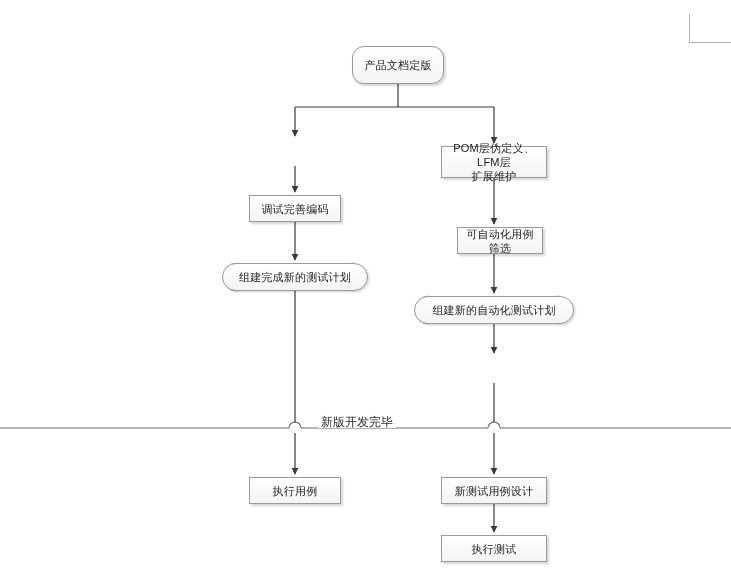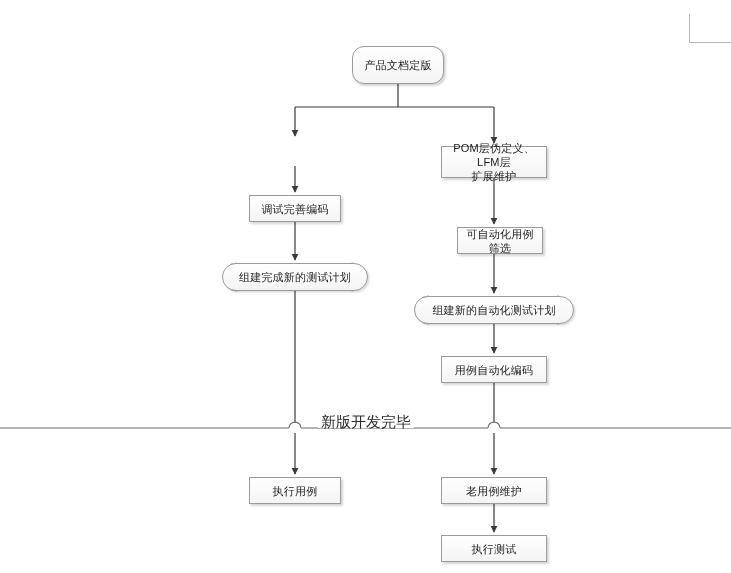--- a/index.html
+++ b/index.html
@@ -47,21 +47,21 @@
   }
   .node.terminator {
     border-radius: 12px;
   }
   .node-label {
     display: block;
     white-space: pre-line;
   }
   .divider-label {
     position: absolute;
-    font-size: 15px;
+    font-size: 12px;
     color: #2b2b2b;
     background: #ffffff;
     padding: 0 3px;
     line-height: 12px;
     white-space: nowrap;
   }
   .corner-mark {
     position: absolute;
     border-left: 1px solid #b5b5b5;
     border-bottom: 1px solid #b5b5b5;
@@ -129,25 +129,22 @@
   <div class="node" id="node-r0" style="left: 441px; top: 146px; width: 106px; height: 32px;">
     <span class="node-label">POM层伪定义、LFM层
 扩展维护</span>
   </div>
   <div class="node" id="node-r1" style="left: 441px; top: 227px; width: 86px; height: 27px; margin-left: 16px;">
     <span class="node-label">可自动化用例筛选</span>
   </div>
   <div class="node stadium" id="node-r2" style="left: 414px; top: 296px; width: 160px; height: 28px; justify-content: center;">
     <span class="node-label">组建新的自动化测试计划</span>
   </div>
-  <div class="node" id="node-r3" style="left: 441px; top: 356px; width: 106px; height: 27px;">
-    <span class="node-label">用例自动化编码</span>
-  </div>
   <div class="node" id="node-r4" style="left: 441px; top: 477px; width: 106px; height: 27px;">
-    <span class="node-label">老用例维护</span>
+    <span class="node-label">新测试用例设计</span>
   </div>
   <div class="node" id="node-r5" style="left: 441px; top: 535px; width: 106px; height: 27px; font-family: Liberation Serif, serif;">
     <span class="node-label">执行测试</span>
   </div>
 
   <div class="divider-label" id="divider-label" style="left: 318px; top: 416px;">新版开发完毕</div>
 
   <div class="corner-mark" id="corner-mark" style="left: 689px; top: 14px; width: 42px; height: 28px;"></div>
 
 </div>

